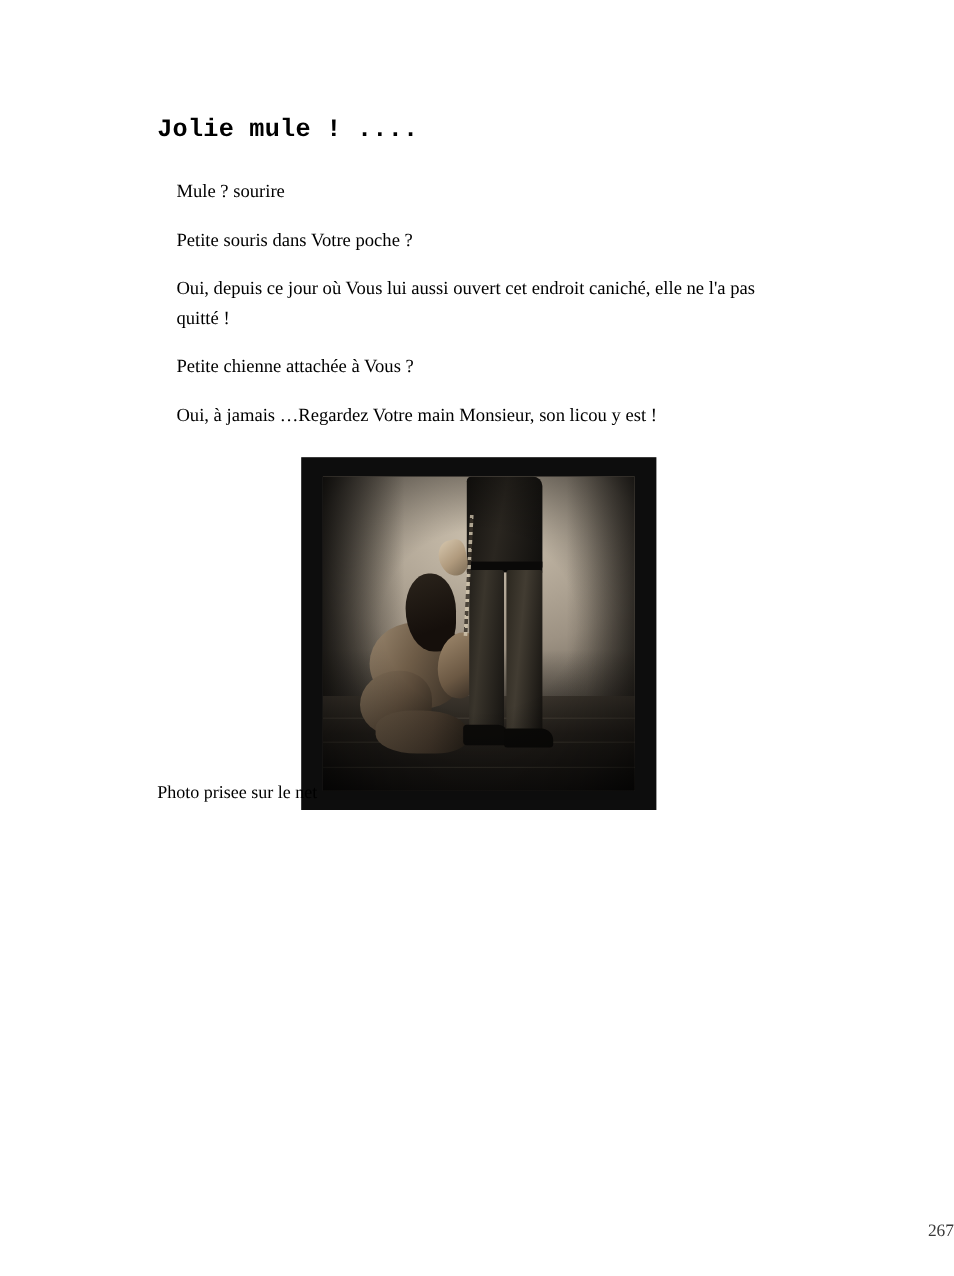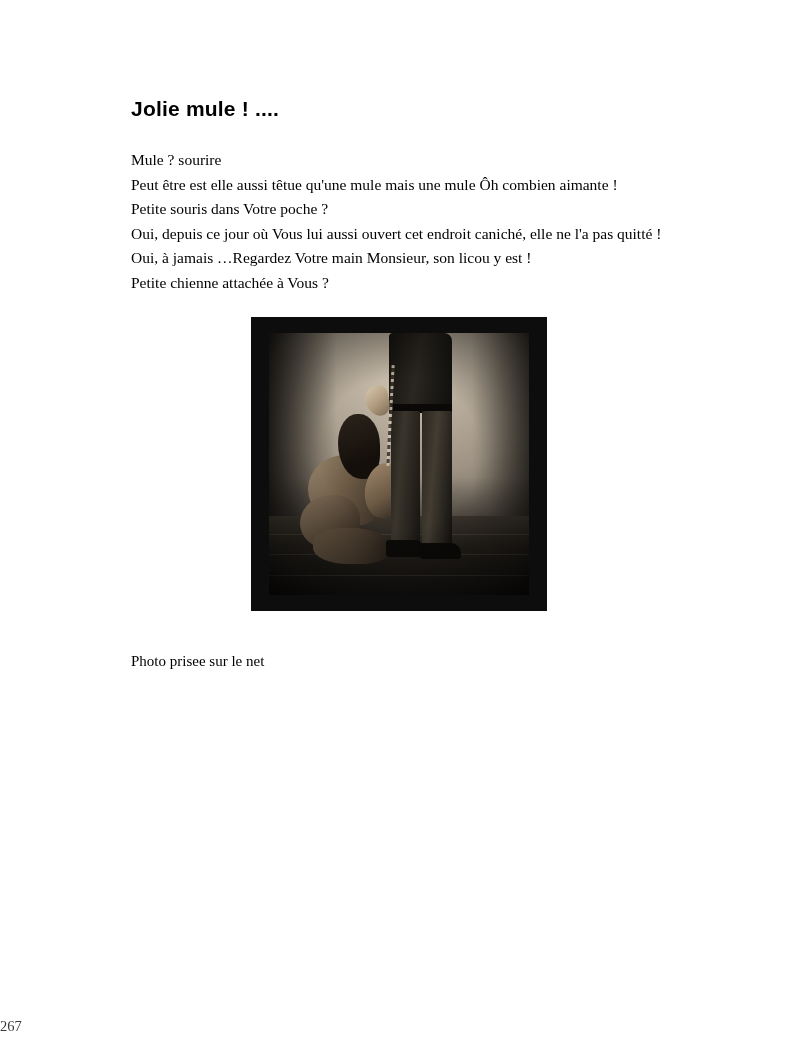--- a/index.html
+++ b/index.html
@@ -25,37 +25,37 @@
   }
 
   .content {
     position: absolute;
     left: 131px;
     top: 96px;
     width: 540px;
   }
 
   .doc-title {
-    font-family: Liberation Sans, sans-serif;
+    font-family: Liberation Mono, monospace;
     font-weight: bold;
     font-size: 21px;
     line-height: 26px;
     margin: 0 0 26px 0;
     letter-spacing: 0.2px;
   }
 
   .body-text {
     font-size: 15.5px;
     line-height: 24.5px;
     margin: 0;
     width: 536px;
   }
 
   .body-text p {
-    margin: 0;
+    margin: 16px;
     padding: 0;
   }
 
   .figure {
     margin-top: 22px;
     width: 536px;
     display: flex;
     justify-content: center;
   }
 
@@ -272,41 +272,40 @@
     top: 651px;
     font-size: 15px;
     line-height: 20px;
   }
 
   .page-number {
     position: absolute;
     left: 0;
     right: 0;
     top: 1018px;
-    text-align: left;
+    text-align: right;
     font-size: 14.5px;
     color: #3a3a3a;
   }
 </style>
 </head>
 <body>
 
 <div class="page">
 
   <div class="content">
 
     <h1 class="doc-title">Jolie mule ! ....</h1>
 
     <div class="body-text">
       <p>Mule ?  sourire</p>
-      <p>Peut être est elle aussi têtue qu'une mule mais une mule Ôh  combien aimante !</p>
       <p>Petite souris dans Votre poche ?</p>
       <p>Oui, depuis ce jour où Vous lui aussi ouvert cet endroit caniché, elle ne l'a pas quitté !</p>
+      <p>Petite chienne attachée à Vous ?</p>
       <p>Oui, à jamais …Regardez Votre main Monsieur, son licou  y est !</p>
-      <p>Petite chienne attachée à Vous ?</p>
     </div>
 
     <div class="figure">
       <div class="photo-frame">
         <div class="photo-inner" aria-label="Photographie sépia : homme debout en costume sombre tenant une chaîne, femme agenouillée à ses pieds">
           <div class="bg-wall"></div>
           <div class="wall-left"></div>
           <div class="wall-right"></div>
 
           <div class="floor">

